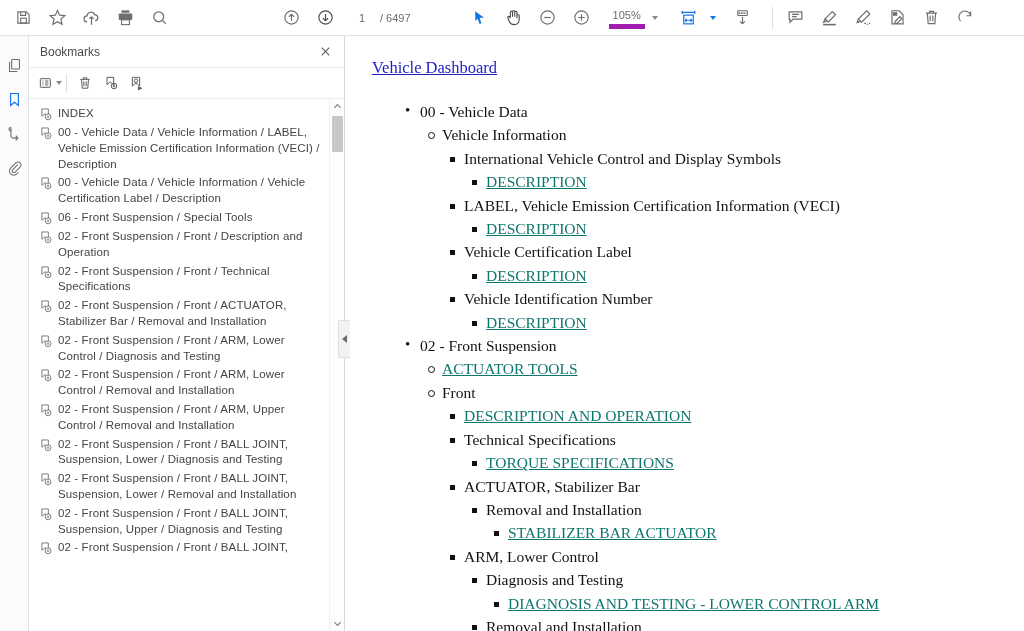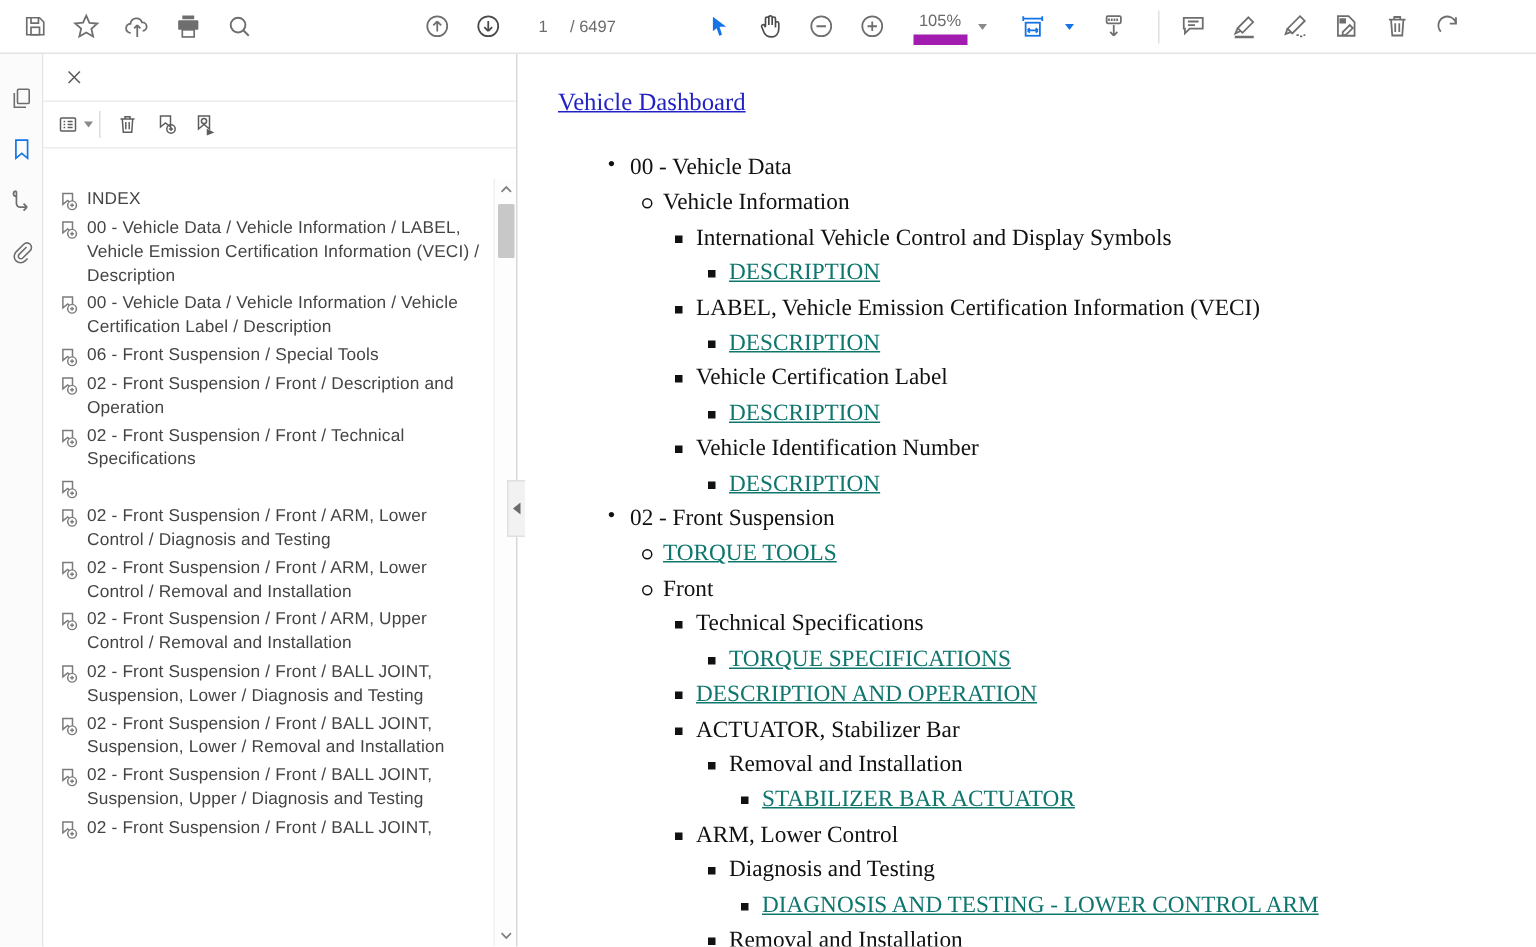--- a/index.html
+++ b/index.html
@@ -48,21 +48,21 @@
     margin-left: 6px; font-size: 11px; color: #6b6b6b;
     white-space: nowrap;
     text-align: center;
   }
   .zoom-field {
     display: flex; align-items: center;
     margin-left: 10px; margin-right: 2px;
   }
   .zoom-val {
     font-size: 11px; color: #6b6b6b;
-    border-bottom: 7px solid #a21caf;
+    border-bottom: 5px solid #a21caf;
     padding: 2px 4px 3px 4px;
     min-width: 34px; 
   }
   .caret-dn {
     width: 0; height: 0;
     border-left: 3.5px solid transparent;
     border-right: 3.5px solid transparent;
     border-top: 4px solid #8a8a8a;
     margin-left: 7px; cursor: pointer;
   }
@@ -113,21 +113,21 @@
     border-bottom: 1px solid #ececec;
   }
   .bm-tool {
     width: 26px; height: 26px;
     display: flex; align-items: center; justify-content: center;
     color: #5d5d5d; cursor: pointer;
   }
   .bm-tsep { width: 1px; height: 18px; background: #dcdcdc; margin: 0 5px 0 3px; }
 
   .bm-listwrap {
-    flex: 1 1 auto; position: relative; overflow: hidden; margin-top: 20px;
+    flex: 1 1 auto; position: relative; overflow: hidden;
   }
   .bm-list {
     position: absolute; top: 0; left: 0;
     width: 297px; padding: 6px 0 0 0;
   }
   .bm-item {
     display: flex; align-items: flex-start;
     padding: 1px 6px 2px 10px;
     cursor: pointer;
   }
@@ -405,20 +405,21 @@
   <div class="rail-btn">
     <svg width="17" height="17" viewBox="0 0 24 24" fill="none" stroke="currentColor" stroke-width="1.5">
       <path d="M16.5 8l-7 7a2.4 2.4 0 103.4 3.4l7-7a4.2 4.2 0 10-6-6l-7.2 7.2a6 6 0 008.5 8.5l2.3-2.3"></path>
     </svg>
   </div>
 </div>
 
 <div class="bm-panel">
 
   <div class="bm-head">
+    <span class="bm-title">Bookmarks</span>
     <span class="bm-close">
       <svg width="13" height="13" viewBox="0 0 24 24" fill="none" stroke="currentColor" stroke-width="1.9">
         <path d="M5 5l14 14M19 5L5 19"></path>
       </svg>
     </span>
   </div>
 
   <div class="bm-tools">
     <div class="bm-tool">
       <svg width="16" height="16" viewBox="0 0 24 24" fill="none" stroke="currentColor" stroke-width="1.5">
@@ -514,20 +515,21 @@
         <span class="bm-lbl">02 - Front Suspension / Front / Technical Specifications</span>
       </div>
       <div class="bm-item">
         <span class="bm-ico">
           <svg width="14" height="15" viewBox="0 0 24 24" fill="none" stroke="currentColor" stroke-width="1.7">
             <path d="M5 2.5h11v12.5l-5.5-4.4L5 15z"></path>
               <circle cx="15.5" cy="16" r="5" fill="#fff"></circle>
             <path d="M13.3 16h4.4M15.5 13.8v4.4" stroke-width="1.5"></path>
           </svg>
         </span>
+        <span class="bm-lbl">02 - Front Suspension / Front / ACTUATOR, Stabilizer Bar / Removal and Installation</span>
       </div>
       <div class="bm-item">
         <span class="bm-ico">
           <svg width="14" height="15" viewBox="0 0 24 24" fill="none" stroke="currentColor" stroke-width="1.7">
             <path d="M5 2.5h11v12.5l-5.5-4.4L5 15z"></path>
               <circle cx="15.5" cy="16" r="5" fill="#fff"></circle>
             <path d="M13.3 16h4.4M15.5 13.8v4.4" stroke-width="1.5"></path>
           </svg>
         </span>
         <span class="bm-lbl">02 - Front Suspension / Front / ARM, Lower Control / Diagnosis and Testing</span>
@@ -667,38 +669,38 @@
             </ul>
           </li>
         </ul>
       </li>
 
       <li>
         <span>02 - Front Suspension</span>
         <ul class="lvl l2">
 
           <li>
-            <span class="dlink">TORQUE TOOLS</span>
+            <span class="dlink">ACTUATOR TOOLS</span>
           </li>
 
           <li>
             <span>Front</span>
             <ul class="lvl l3">
+
+              <li>
+                <span class="dlink">DESCRIPTION AND OPERATION</span>
+              </li>
 
               <li>
                 <span>Technical Specifications</span>
                 <ul class="lvl l4">
                   <li>
                     <span class="dlink">TORQUE SPECIFICATIONS</span>
                   </li>
                 </ul>
-              </li>
-
-              <li>
-                <span class="dlink">DESCRIPTION AND OPERATION</span>
               </li>
 
               <li>
                 <span>ACTUATOR, Stabilizer Bar</span>
                 <ul class="lvl l4">
                   <li>
                     <span>Removal and Installation</span>
                     <ul class="lvl l5">
                       <li>
                         <span class="dlink">STABILIZER BAR ACTUATOR</span>

